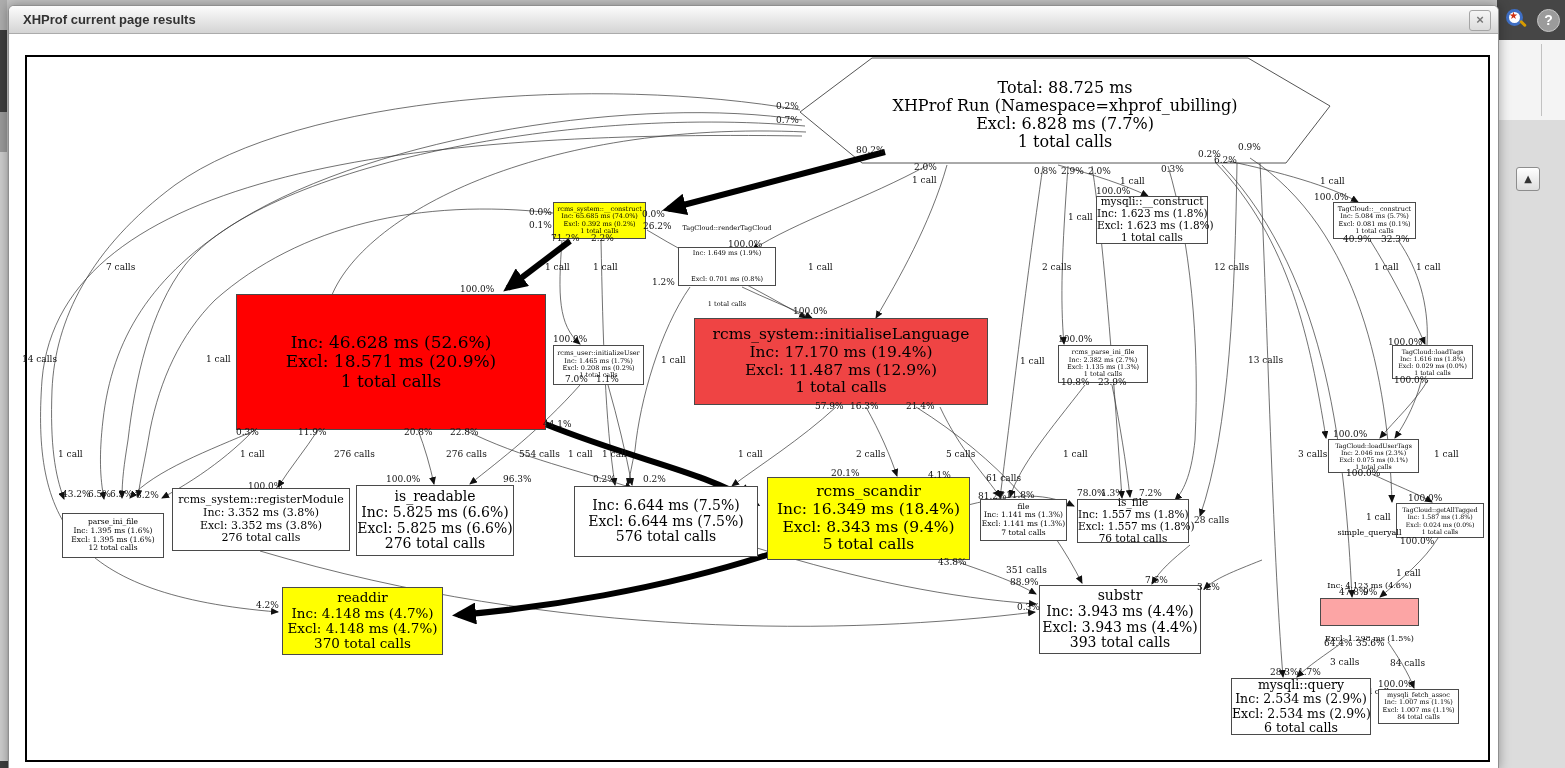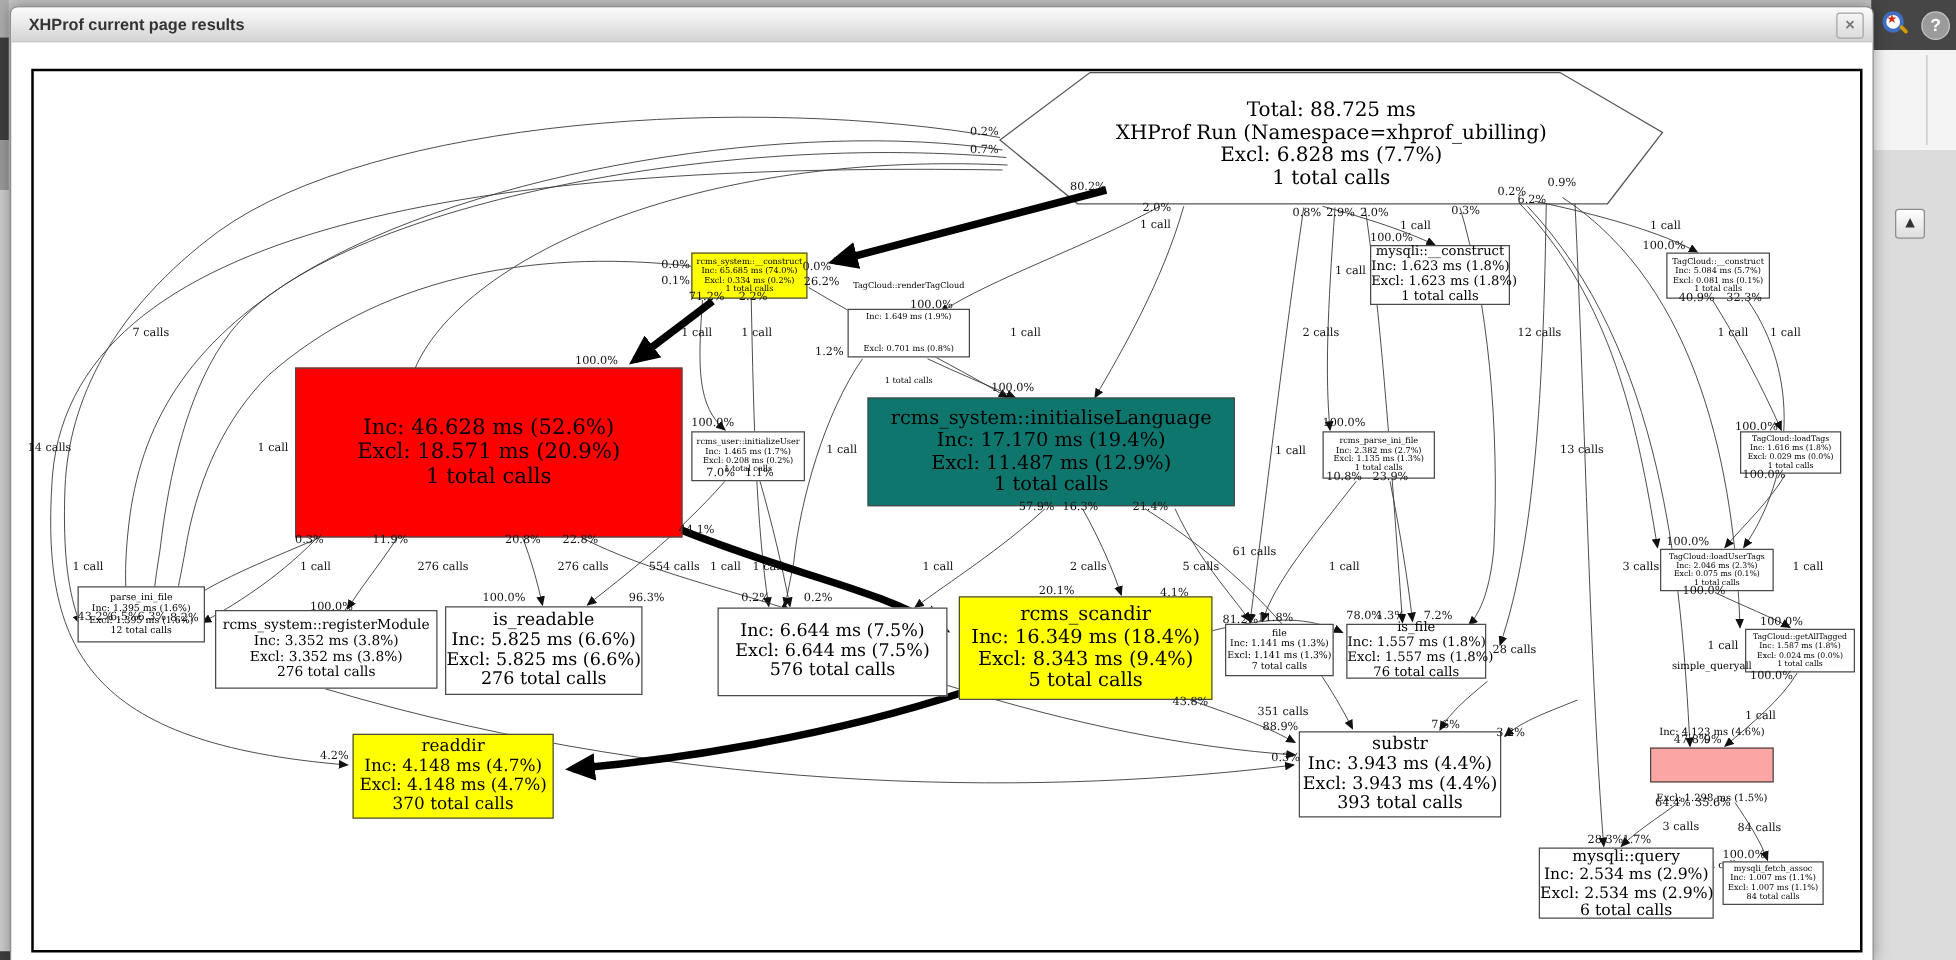--- a/index.html
+++ b/index.html
@@ -140,21 +140,21 @@
   <div>
       <div class="gnode noborder" style="left: 815px; top: 68px; width: 500px; height: 94px; font-size: 16px; background: transparent;">
         <div>Total: 88.725 ms</div>
         <div>XHProf Run (Namespace=xhprof_ubilling)</div>
         <div>Excl: 6.828 ms (7.7%)</div>
         <div>1 total calls</div>
       </div>
       <div class="gnode" style="left: 553px; top: 202px; width: 93px; height: 37px; font-size: 6.5px; background: rgb(255, 255, 0);">
         <div>rcms_system::__construct</div>
         <div>Inc: 65.685 ms (74.0%)</div>
-        <div>Excl: 0.334 ms (0.2%)</div>
+        <div>Excl: 0.392 ms (0.2%)</div>
         <div>1 total calls</div>
       </div>
       <div class="gnode" style="left: 678px; top: 247px; width: 98px; height: 39px; font-size: 6.5px; background: rgb(255, 255, 255); gap: 18px;">
         <div>TagCloud::renderTagCloud</div>
         <div>Inc: 1.649 ms (1.9%)</div>
         <div>Excl: 0.701 ms (0.8%)</div>
         <div>1 total calls</div>
       </div>
       <div class="gnode" style="left: 1096px; top: 196px; width: 112px; height: 48px; font-size: 10.5px; background: rgb(255, 255, 255);">
         <div>mysqli::__construct</div>
@@ -172,21 +172,21 @@
         <div>Inc: 46.628 ms (52.6%)</div>
         <div>Excl: 18.571 ms (20.9%)</div>
         <div>1 total calls</div>
       </div>
       <div class="gnode" style="left: 553px; top: 345px; width: 91px; height: 40px; font-size: 6.5px; background: rgb(255, 255, 255);">
         <div>rcms_user::initializeUser</div>
         <div>Inc: 1.465 ms (1.7%)</div>
         <div>Excl: 0.208 ms (0.2%)</div>
         <div>1 total calls</div>
       </div>
-      <div class="gnode" style="left: 694px; top: 318px; width: 294px; height: 87px; font-size: 15.5px; background: #0f766e;">
+      <div class="gnode" style="left: 694px; top: 318px; width: 294px; height: 87px; font-size: 15.5px; background: #ef4444;">
         <div>rcms_system::initialiseLanguage</div>
         <div>Inc: 17.170 ms (19.4%)</div>
         <div>Excl: 11.487 ms (12.9%)</div>
         <div>1 total calls</div>
       </div>
       <div class="gnode" style="left: 1058px; top: 345px; width: 90px; height: 38px; font-size: 6.5px; background: rgb(255, 255, 255);">
         <div>rcms_parse_ini_file</div>
         <div>Inc: 2.382 ms (2.7%)</div>
         <div>Excl: 1.135 ms (1.3%)</div>
         <div>1 total calls</div>
@@ -202,21 +202,21 @@
         <div>Inc: 2.046 ms (2.3%)</div>
         <div>Excl: 0.075 ms (0.1%)</div>
         <div>1 total calls</div>
       </div>
       <div class="gnode" style="left: 1396px; top: 503px; width: 88px; height: 35px; font-size: 6.2px; background: rgb(255, 255, 255);">
         <div>TagCloud::getAllTagged</div>
         <div>Inc: 1.587 ms (1.8%)</div>
         <div>Excl: 0.024 ms (0.0%)</div>
         <div>1 total calls</div>
       </div>
-      <div class="gnode" style="left: 62px; top: 469px; width: 102px; height: 45px; font-size: 7.5px; background: rgb(255, 255, 255);">
+      <div class="gnode" style="left: 62px; top: 513px; width: 102px; height: 45px; font-size: 7.5px; background: rgb(255, 255, 255);">
         <div>parse_ini_file</div>
         <div>Inc: 1.395 ms (1.6%)</div>
         <div>Excl: 1.395 ms (1.6%)</div>
         <div>12 total calls</div>
       </div>
       <div class="gnode" style="left: 172px; top: 488px; width: 178px; height: 63px; font-size: 11px; background: rgb(255, 255, 255);">
         <div>rcms_system::registerModule</div>
         <div>Inc: 3.352 ms (3.8%)</div>
         <div>Excl: 3.352 ms (3.8%)</div>
         <div>276 total calls</div>
@@ -343,21 +343,21 @@
       <div class="elabel" style="left: 58px; top: 450px;">1 call</div>
       <div class="elabel" style="left: 240px; top: 450px;">1 call</div>
       <div class="elabel" style="left: 334px; top: 450px;">276 calls</div>
       <div class="elabel" style="left: 446px; top: 450px;">276 calls</div>
       <div class="elabel" style="left: 519px; top: 450px;">554 calls</div>
       <div class="elabel" style="left: 568px; top: 450px;">1 call</div>
       <div class="elabel" style="left: 602px; top: 450px;">1 call</div>
       <div class="elabel" style="left: 738px; top: 450px;">1 call</div>
       <div class="elabel" style="left: 856px; top: 450px;">2 calls</div>
       <div class="elabel" style="left: 946px; top: 450px;">5 calls</div>
-      <div class="elabel" style="left: 986px; top: 438px;">61 calls</div>
+      <div class="elabel" style="left: 986px; top: 474px;">61 calls</div>
       <div class="elabel" style="left: 1063px; top: 450px;">1 call</div>
       <div class="elabel" style="left: 1298px; top: 450px;">3 calls</div>
       <div class="elabel" style="left: 1434px; top: 450px;">1 call</div>
       <div class="elabel" style="left: 503px; top: 475px;">96.3%</div>
       <div class="elabel" style="left: 593px; top: 475px;">0.2%</div>
       <div class="elabel" style="left: 643px; top: 475px;">0.2%</div>
       <div class="elabel" style="left: 248px; top: 482px;">100.0%</div>
       <div class="elabel" style="left: 386px; top: 475px;">100.0%</div>
       <div class="elabel" style="left: 831px; top: 469px;">20.1%</div>
       <div class="elabel" style="left: 928px; top: 471px;">4.1%</div>

